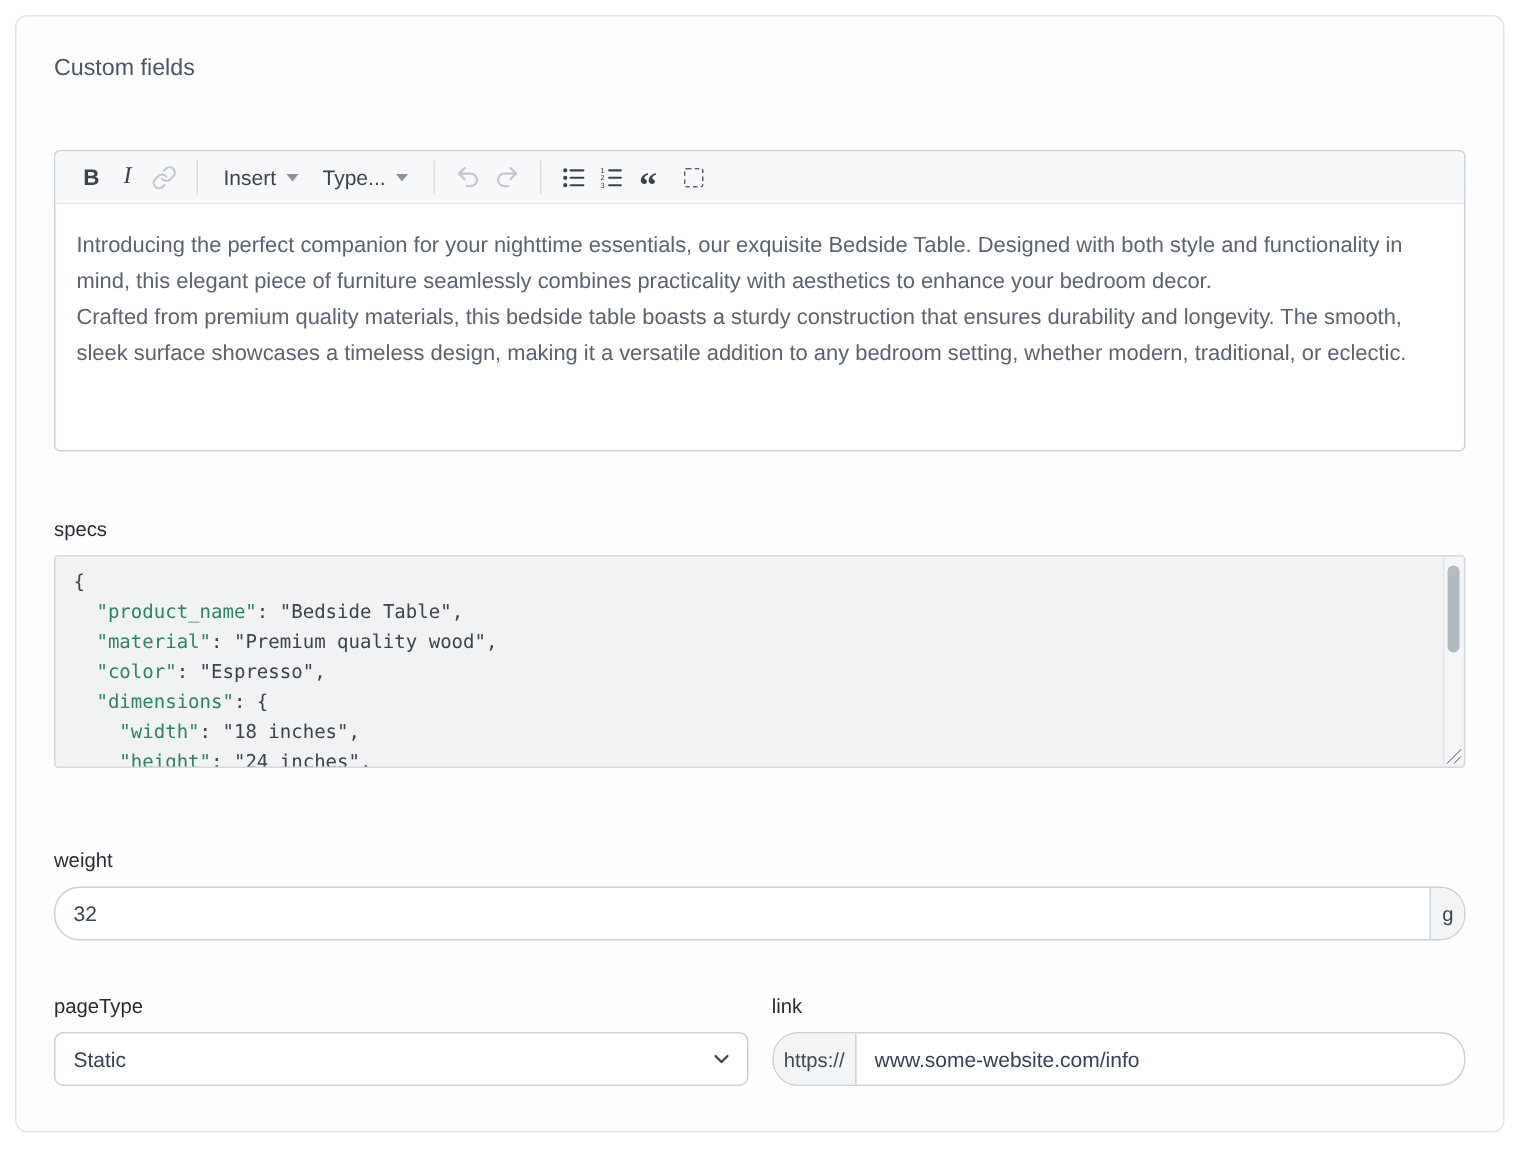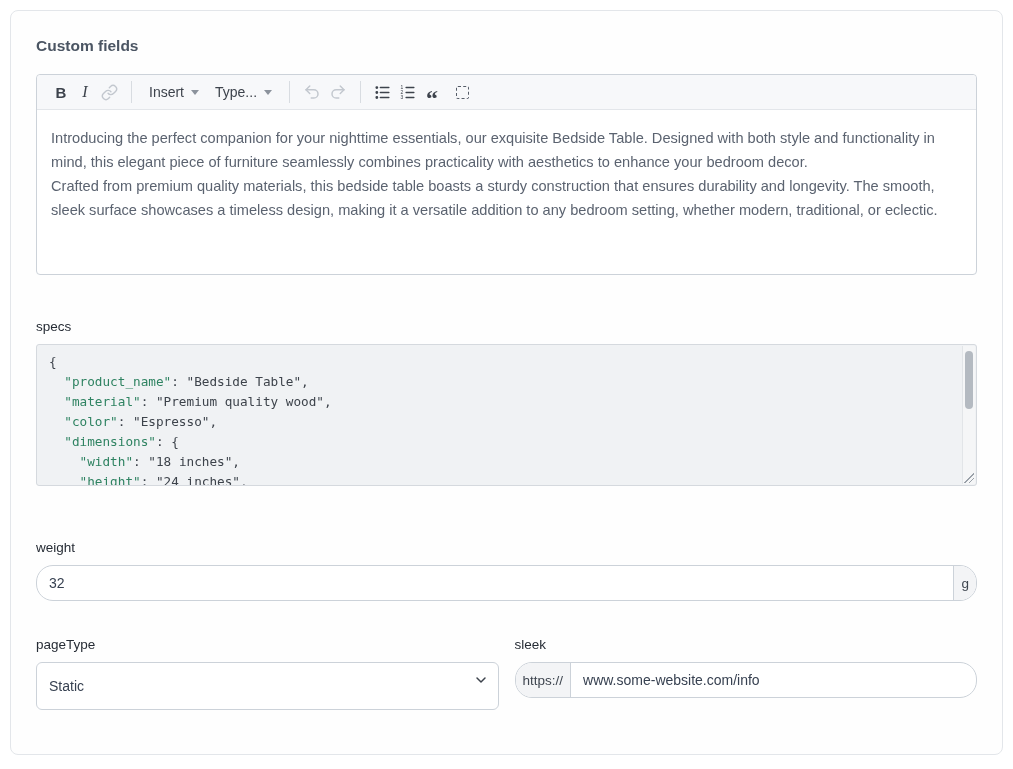--- a/index.html
+++ b/index.html
@@ -9,21 +9,21 @@
   .card {
     position: absolute; left: 10px; top: 10px;
     width: 993px; height: 745px;
     background: #fefefe;
     border: 1px solid #e3e6ea;
     border-radius: 8px;
     padding: 26px 25px 22px 25px;
     overflow: hidden;
   }
 
-  .card-title { font-size: 15.5px; font-weight: 700; color: #4b5563; margin-bottom: 19px; }
+  .card-title { font-size: 15.5px; font-weight: 400; color: #4b5563; margin-bottom: 45px; }
 
   .field-label { font-size: 13.5px; color: #262c35; margin-bottom: 9px; line-height: 16px; }
 
   
   .rte { border: 1px solid #ccd2d9; border-radius: 4px; background: #fff; }
   .rte-toolbar {
     display: flex; align-items: center;
     height: 35px; padding: 0 12px;
     background: #f7f8fa;
     border-bottom: 1px solid #e3e6ea;
@@ -97,21 +97,21 @@
     font-family: "Liberation Sans", sans-serif; background: transparent;
   }
   .addon {
     display: flex; align-items: center; justify-content: center;
     padding: 0 7px; background: #f3f4f6;
     font-size: 13.5px; color: #3f4650; white-space: nowrap;
   }
   .addon.left  { border-right: 1px solid #ccd2d9; }
   .addon.right { border-left: 1px solid #ccd2d9; }
 
-  .select-wrap { position: relative; height: 48px; }
+  .select-wrap { position: relative; height: 36px; }
   .select-wrap select {
     width: 100%; height: 100%; appearance: none; -webkit-appearance: none;
     border: 1px solid #ccd2d9; border-radius: 6px; background: #fff;
     padding: 0 32px 0 12px; font-size: 14px; color: #374151;
     font-family: "Liberation Sans", sans-serif; outline: none; cursor: pointer;
   }
   .select-chevron { position: absolute; right: 10px; top: 10px; pointer-events: none; }
 
   svg { display: block; }
 </style>
@@ -235,21 +235,21 @@
           <option>Static</option>
         </select>
         <span class="select-chevron">
           <svg width="16" height="16" viewBox="0 0 24 24" fill="none" stroke="#3d434c" stroke-width="2.2" stroke-linecap="round" stroke-linejoin="round">
             <path d="m6 9 6 6 6-6"></path>
           </svg>
         </span>
       </div>
     </div>
     <div class="col">
-      <div class="field-label">sleek</div>
+      <div class="field-label">link</div>
       <div class="input-group">
         <span class="addon left">https://</span>
         <input type="text" value="www.some-website.com/info" style="">
       </div>
     </div>
   </div>
 
 </div>
 
 </body></html>

